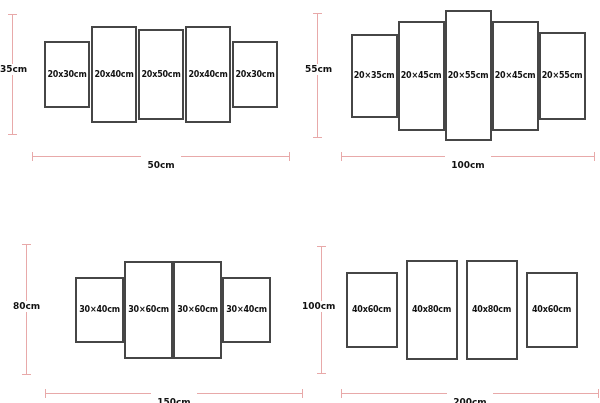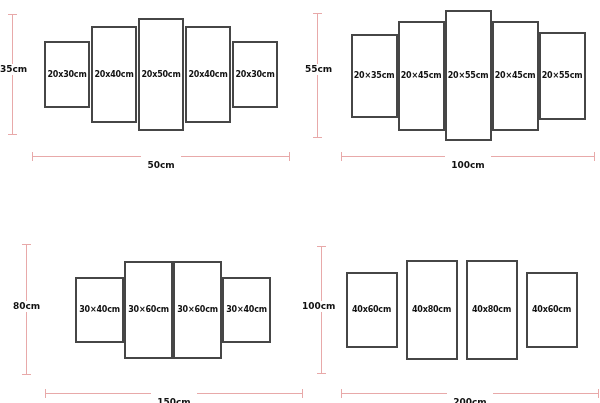--- a/index.html
+++ b/index.html
@@ -128,21 +128,21 @@
     <div class="dim-v" style="left:12px; top:14px; height:121px;"></div>
     <div class="dim-v-label" style="left:-2px; top:64px;">35cm</div>
 
     <div class="panel-row" style="left:30px; top:14px; width:262px; height:121px; gap:1px;">
       <div class="panel" style="width:46px;height:67px;">
         <span class="panel-label">20x30cm</span>
       </div>
       <div class="panel" style="width:46px;height:97px;">
         <span class="panel-label">20x40cm</span>
       </div>
-      <div class="panel" style="width:46px;height:113px;">
+      <div class="panel" style="width:46px;height:91px;">
         <span class="panel-label">20x50cm</span>
       </div>
       <div class="panel" style="width:46px;height:97px;">
         <span class="panel-label">20x40cm</span>
       </div>
       <div class="panel" style="width:46px;height:67px;">
         <span class="panel-label">20x30cm</span>
       </div>
     </div>
 

